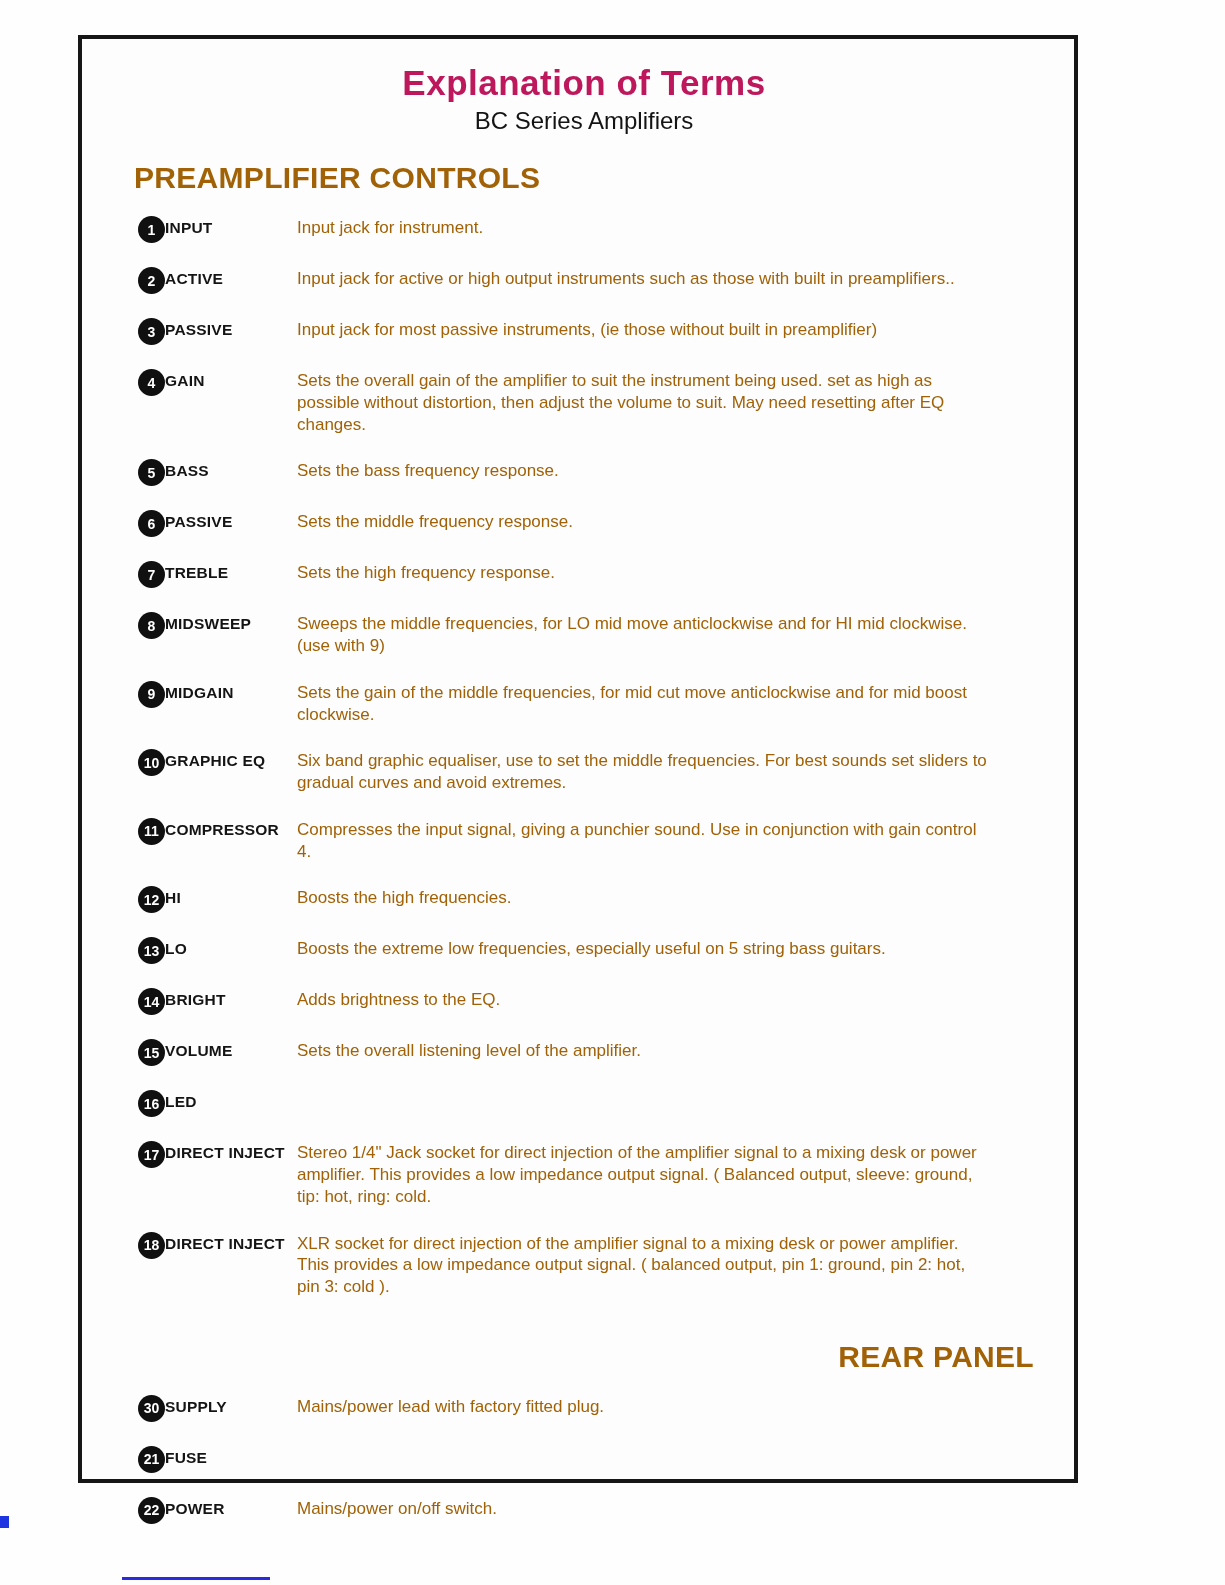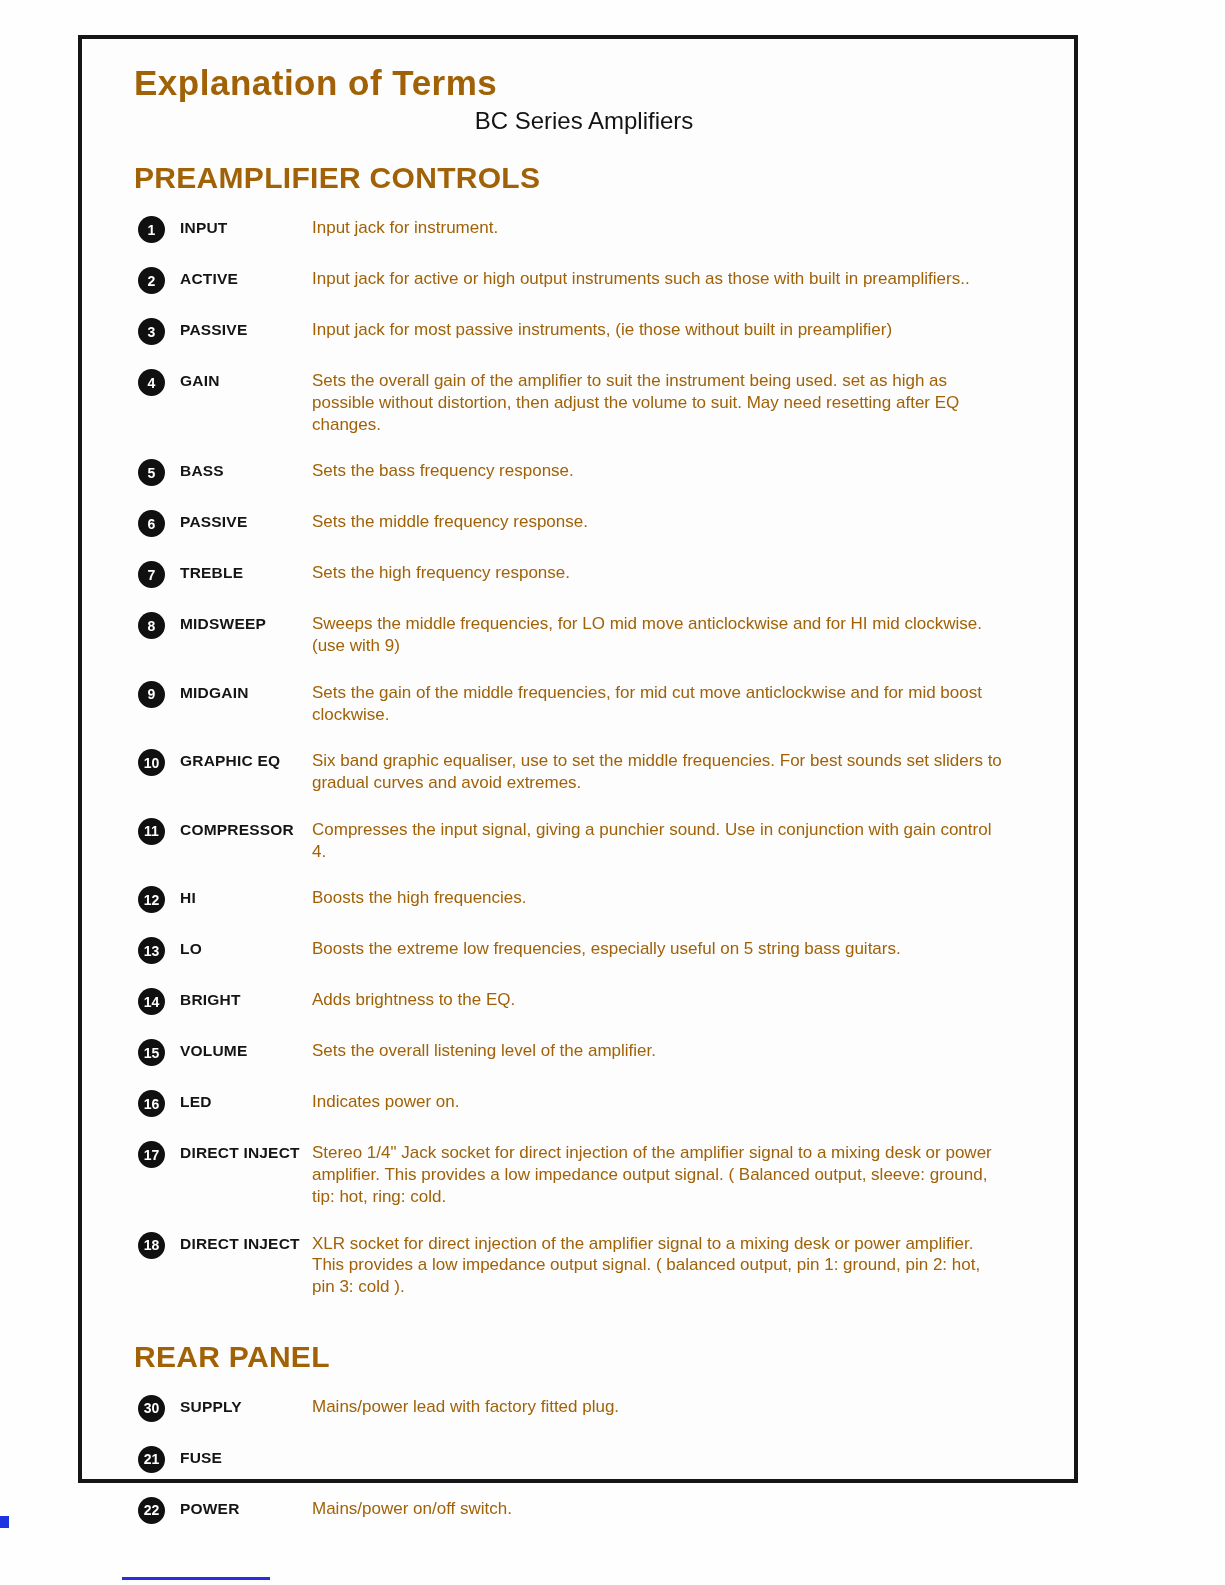--- a/index.html
+++ b/index.html
@@ -22,41 +22,43 @@
     top: 35px;
     width: 1000px;
     height: 1448px;
     border: 4px solid #161616;
     background: #fdfdfd;
     box-sizing: border-box;
     padding: 18px 40px 30px 52px;
   }
   .page-title {
     margin: 6px 0 2px 0;
+    text-align: center;
     font-size: 35px;
     font-weight: 800;
     letter-spacing: 0.5px;
-    color: #a16207;
+    color: #be185d;
   }
   .page-subtitle {
     margin: 4px 0 0 0;
     text-align: center;
     font-size: 24px;
     font-weight: 400;
     color: #141414;
   }
   .section-heading {
     margin: 26px 0 20px 0;
     font-size: 30px;
     font-weight: 800;
     letter-spacing: 0.3px;
     color: #a16207;
   }
   .section-heading.rear {
     margin-top: 42px;
+    text-align: right;
   }
   .items {
     margin-left: 4px;
   }
   .item {
     display: flex;
     align-items: flex-start;
     margin-bottom: 23px;
   }
   .badge {
@@ -68,21 +70,20 @@
     color: #ffffff;
     font-size: 14px;
     font-weight: 700;
     display: flex;
     align-items: center;
     justify-content: center;
     margin-top: 1px;
   }
   .term {
     flex: 0 0 132px;
-    padding-left: 15px;
     font-size: 15.5px;
     font-weight: 700;
     letter-spacing: 0.2px;
     padding-top: 4px;
     color: #141414;
     white-space: nowrap;
   }
   .desc {
     flex: 1 1 auto;
     font-size: 17px;
@@ -206,21 +207,20 @@
 
   <div class="item">
     <span class="badge">15</span>
     <span class="term">VOLUME</span>
     <span class="desc">Sets the overall listening level of the amplifier.</span>
   </div>
 
   <div class="item">
     <span class="badge">16</span>
     <span class="term">LED</span>
-    <span class="desc">Indicates power on.</span>
   </div>
 
   <div class="item">
     <span class="badge">17</span>
     <span class="term">DIRECT INJECT</span>
     <span class="desc">Stereo 1/4"  Jack socket for direct injection of the amplifier signal to a mixing desk or power amplifier. This provides a low impedance output signal.  ( Balanced output, sleeve: ground, tip: hot, ring: cold.</span>
   </div>
 
   <div class="item">
     <span class="badge">18</span>

